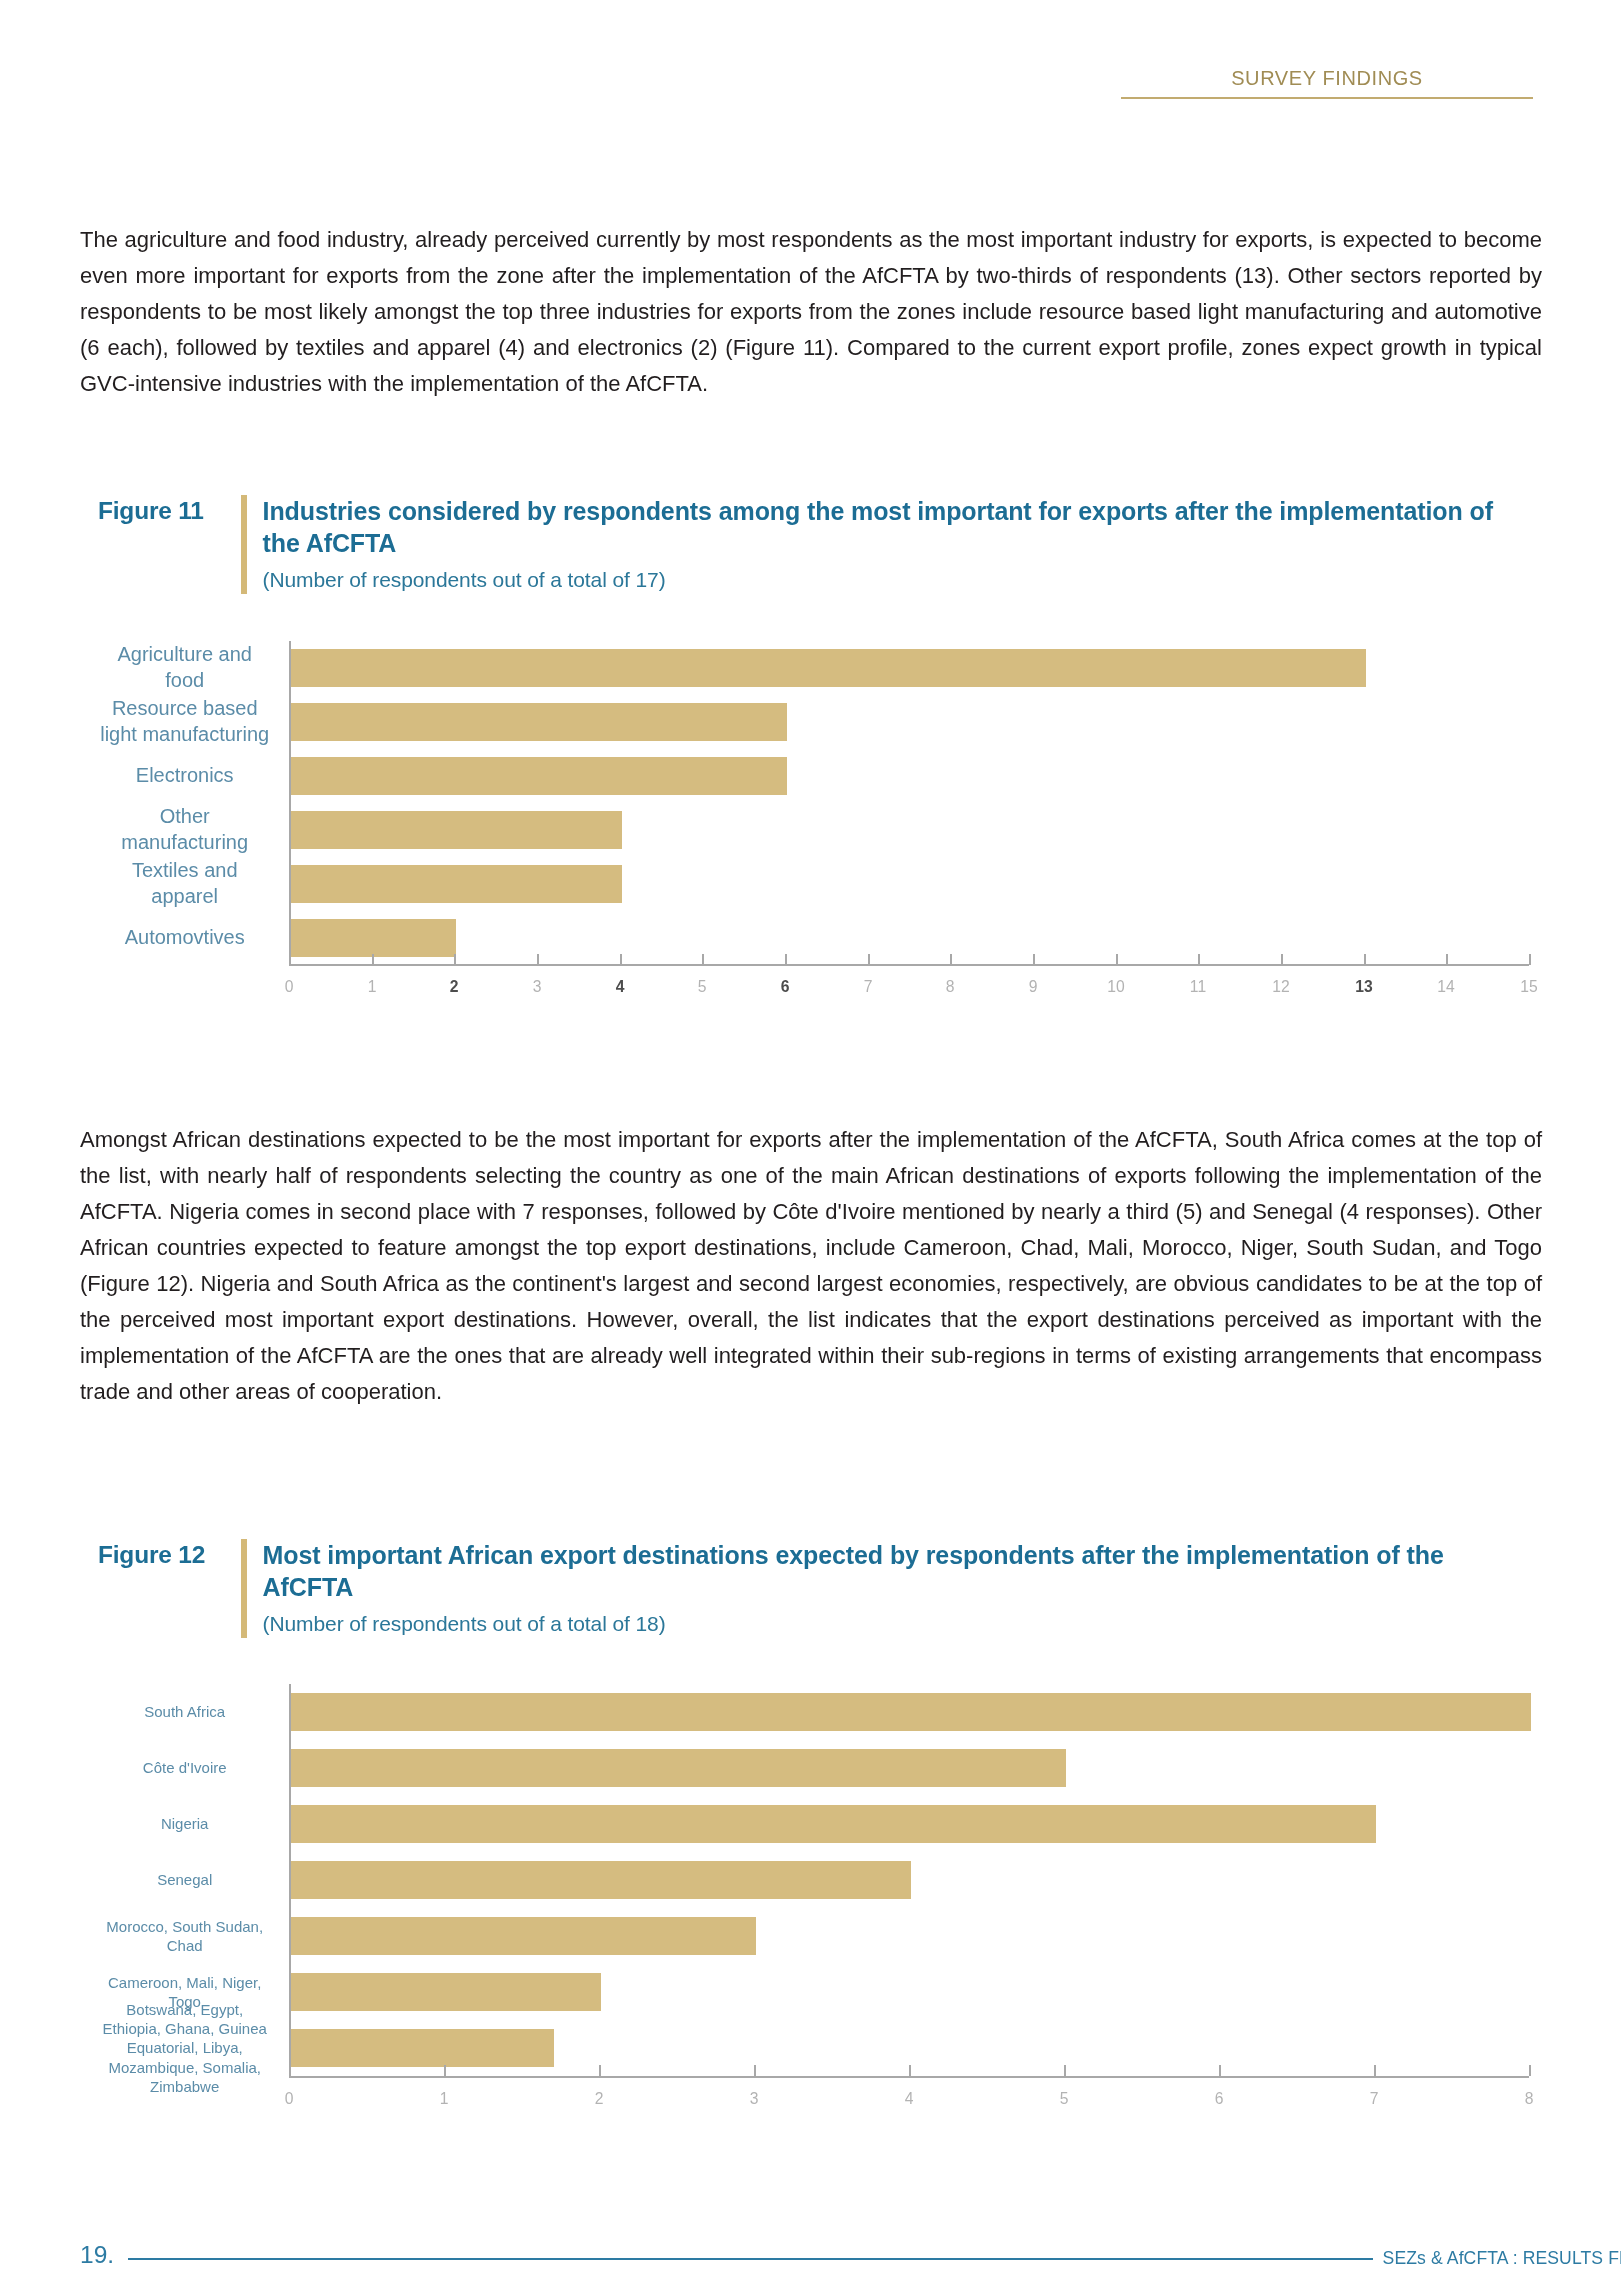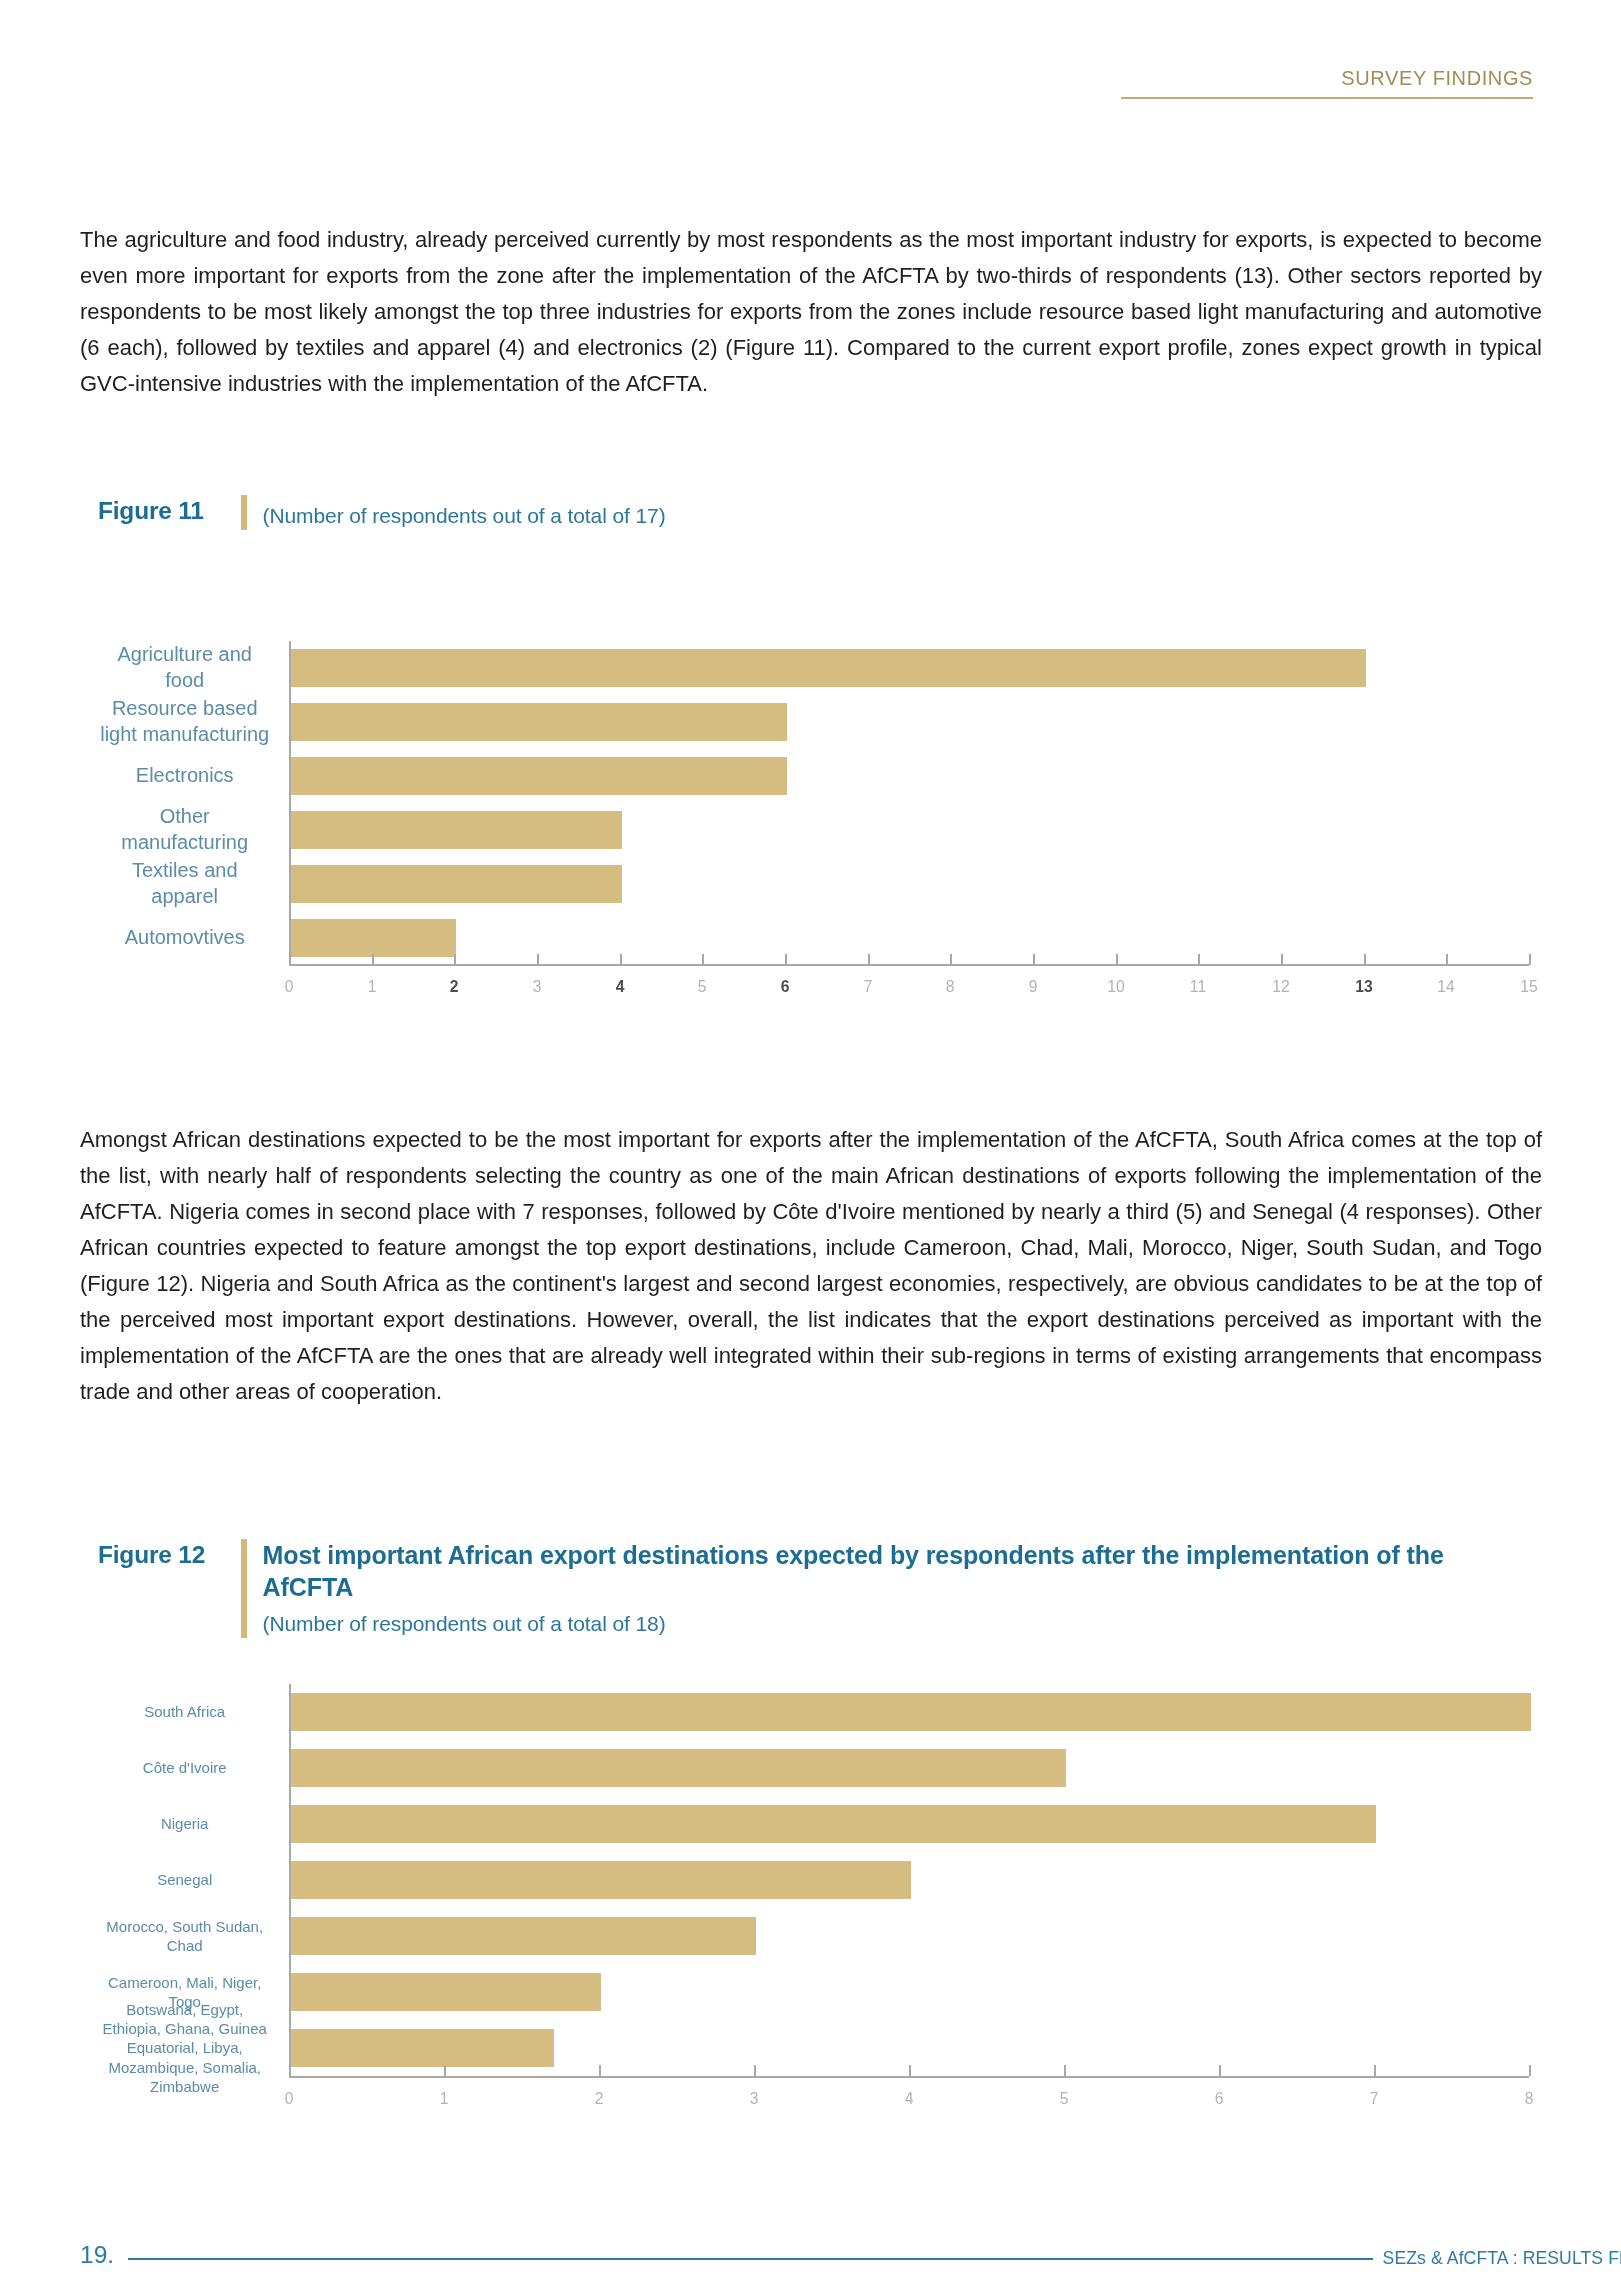--- a/index.html
+++ b/index.html
@@ -15,21 +15,21 @@
     color: #231f20;
     overflow: hidden;
   }
 
   
   .running-head {
     position: absolute;
     top: 67px;
     right: 88px;
     width: 412px;
-    text-align: right;
+    text-align: center;
   }
   .running-head .rh-text {
     font-size: 20px;
     letter-spacing: 0.6px;
     color: #a08c54;
     display: block;
     padding-bottom: 6.9px;
   }
   .running-head .rh-rule {
     display: block;
@@ -214,20 +214,21 @@
   <span class="rh-text">SURVEY FINDINGS</span>
   <span class="rh-rule"></span>
 </div>
 
 <p class="para" id="para-1">The agriculture and food industry, already perceived currently by most respondents as the most important industry for exports, is expected to become even more important for exports from the zone after the implementation of the AfCFTA by two-thirds of respondents (13). Other sectors reported by respondents to be most likely amongst the top three industries for exports from the zones include resource based light manufacturing and automotive (6 each), followed by textiles and apparel (4) and electronics (2) (Figure 11). Compared to the current export profile, zones expect growth in typical GVC-intensive industries with the implementation of the AfCFTA.</p>
 
 <div class="figure-head" id="figure-11-head">
   <div class="fig-label">Figure 11</div>
   <div class="fig-divider"></div>
   <div class="fig-textcol">
+    <div class="fig-title">Industries considered by respondents among the most important for exports after the implementation of the AfCFTA</div>
     <div class="fig-sub">(Number of respondents out of a total of 17)</div>
   </div>
 </div>
 
 <div class="chart" id="chart-11">
   <div class="chart-rows">
       <div class="chart-row">
         <div class="cat-label">Agriculture and food</div>
         <div class="bar-track">
           <div class="bar" style="width: 1075px; background: rgb(213, 188, 128);"></div>

